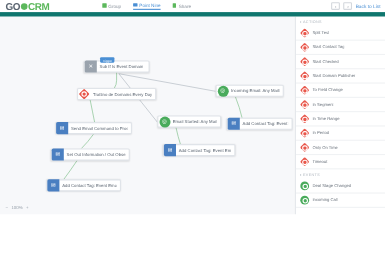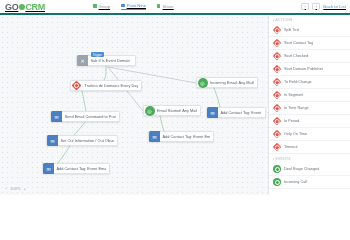--- a/index.html
+++ b/index.html
@@ -9,24 +9,23 @@
     background: #ffffff;
     overflow: hidden;
   }
   #app { position: relative; width: 350px; height: 195px; }
 
   
   .header {
     position: absolute; top: 0; left: 0;
     width: 350px; height: 15px;
     background: #ffffff;
-    border-bottom: 2px solid #0f766e;
+    border-bottom: 4px solid #0f766e;
     display: flex; align-items: center;
     z-index: 20;
-    text-decoration: underline;
   }
   .logo {
     display: flex; align-items: center;
     margin-left: 5px;
     font-size: 9px; font-weight: bold;
     letter-spacing: -0.3px;
   }
   .logo-go { color: #5a6470; }
   .logo-dot {
     display: inline-block;

